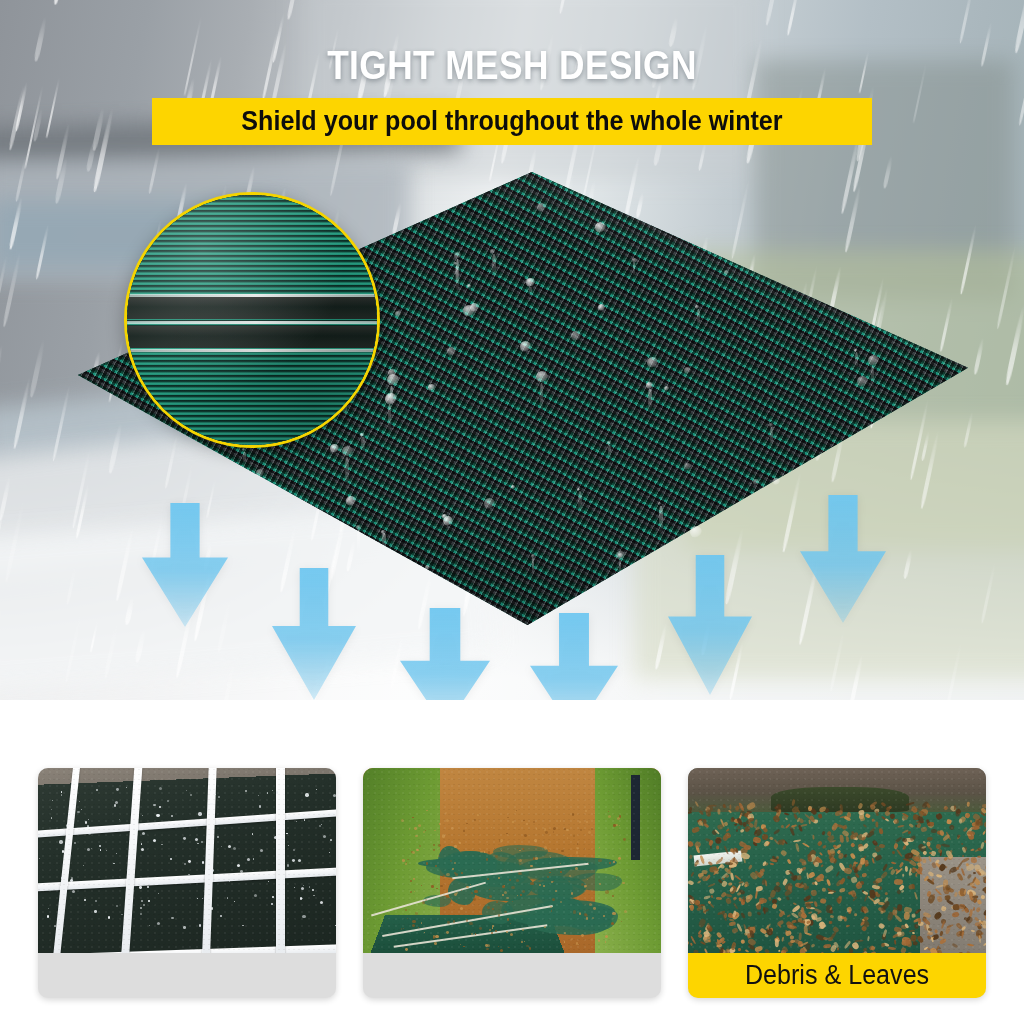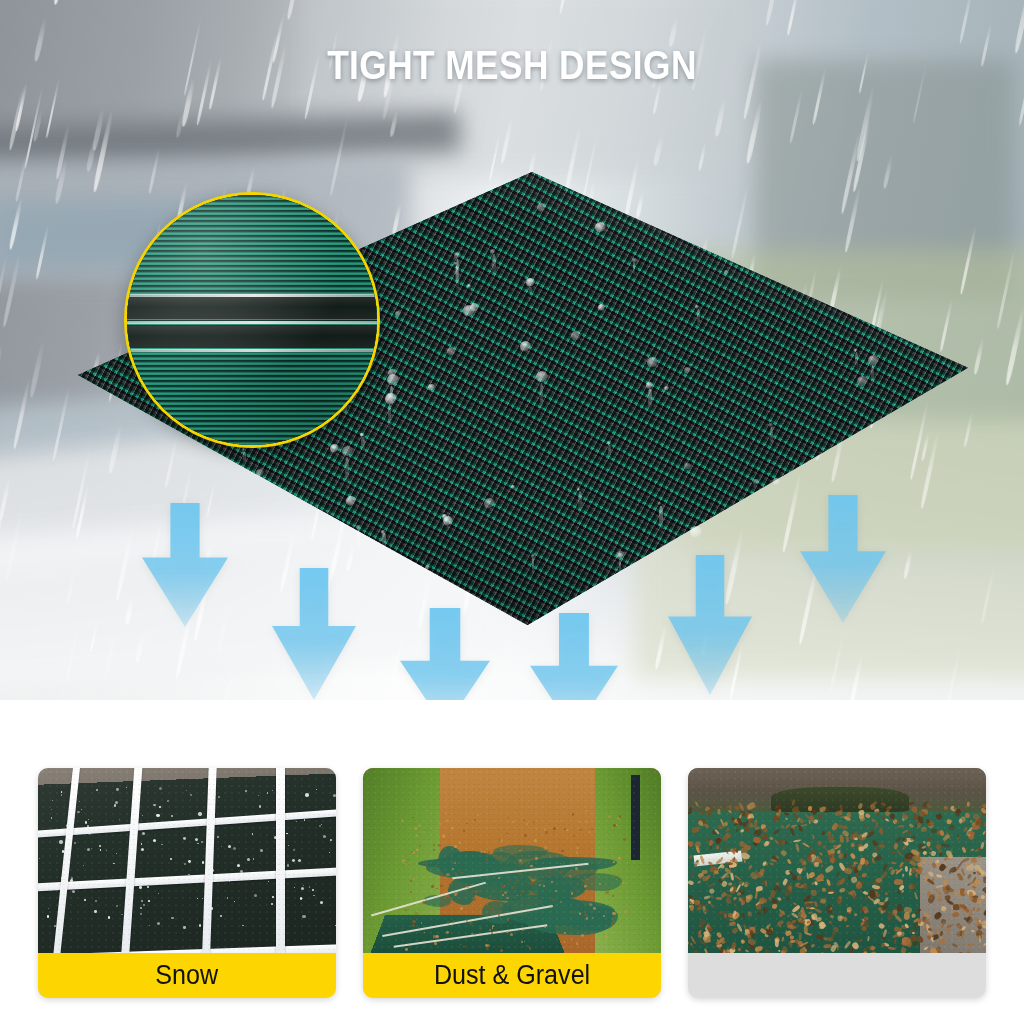--- a/index.html
+++ b/index.html
@@ -675,20 +675,23 @@
             <stop offset="100%" stop-color="#6EC6EF" stop-opacity="0.30"></stop>
           </linearGradient>
         </defs>
         <path d="M33,0 L67,0 L67,66 L100,66 L50,150 L0,66 L33,66 Z" fill="url(#ag5)"></path>
       </svg>
     </div>
       </div>
 
     <div class="headline">TIGHT MESH DESIGN</div>
 
+    <div class="subbar">
+      <span>Shield your pool throughout the whole winter</span>
+    </div>
   </div>
 
 
   <div class="cards">
 
     <div class="card">
       <div class="card-photo">
         <div class="ph-snow"></div>
         <div class="snow-cover"></div>
         <div id="snow-bits">
@@ -864,23 +867,20 @@
             <div class="snow-speck" style="left:97.5%;top:45.4%;width:1.4px;height:1.4px;opacity:0.88"></div>
             <div class="snow-speck" style="left:89.1%;top:27.8%;width:1.4px;height:1.4px;opacity:0.82"></div>
             <div class="snow-speck" style="left:53.5%;top:40.4%;width:1.2px;height:1.2px;opacity:0.68"></div>
             <div class="snow-speck" style="left:79.2%;top:36.6%;width:3.0px;height:3.0px;opacity:0.83"></div>
             <div class="snow-speck" style="left:16.3%;top:30.9%;width:2.5px;height:2.5px;opacity:0.68"></div>
             <div class="snow-speck" style="left:93.2%;top:11.6%;width:1.0px;height:1.0px;opacity:0.86"></div>
             <div class="snow-speck" style="left:99.1%;top:14.3%;width:3.0px;height:3.0px;opacity:0.58"></div>
             <div class="snow-speck" style="left:27.9%;top:78.8%;width:1.4px;height:1.4px;opacity:0.42"></div>
           </div>
         <div class="noise"></div>
-      </div>
-      <div class="card-label">
-        <span>Snow</span>
       </div>
     </div>
 
     <div class="card">
       <div class="card-photo">
         <div class="ph-dirt"></div>
         <div class="dirt-field"></div>
         <div class="dirt-grass-l"></div>
         <div class="dirt-grass-r"></div>
         <div class="dirt-pole"></div>
@@ -1171,23 +1171,20 @@
             <div style="position:absolute;left:26.4%;top:58.5%;width:0.9px;height:0.9px;background:#8f5a22;border-radius:50%;opacity:0.86"></div>
             <div style="position:absolute;left:20.1%;top:33.8%;width:2.6px;height:2.6px;background:#c8924b;border-radius:50%;opacity:0.44"></div>
             <div style="position:absolute;left:34.6%;top:63.6%;width:2.5px;height:2.5px;background:#c8924b;border-radius:50%;opacity:0.75"></div>
             <div style="position:absolute;left:46.4%;top:44.1%;width:1.1px;height:1.1px;background:#c8924b;border-radius:50%;opacity:0.68"></div>
             <div style="position:absolute;left:49.5%;top:55.0%;width:0.9px;height:0.9px;background:#8f5a22;border-radius:50%;opacity:0.85"></div>
             <div style="position:absolute;left:58.0%;top:32.5%;width:1.4px;height:1.4px;background:#c8924b;border-radius:50%;opacity:0.63"></div>
             <div style="position:absolute;left:37.5%;top:89.2%;width:1.5px;height:1.5px;background:#8f5a22;border-radius:50%;opacity:0.81"></div>
             <div style="position:absolute;left:44.4%;top:87.6%;width:1.6px;height:1.6px;background:#8f5a22;border-radius:50%;opacity:0.76"></div>
           </div>
         <div class="noise"></div>
-      </div>
-      <div class="card-label">
-        <span>Dust &amp; Gravel</span>
       </div>
     </div>
 
     <div class="card">
       <div class="card-photo">
         <div class="ph-leaf"></div>
         <div class="leaf-cover"></div>
         <div class="leaf-house"></div>
         <div class="leaf-hedge"></div>
         <div class="leaf-deck"></div>
@@ -2063,16 +2060,19 @@
             <div class="leaf-bit" style="left:97.7%;top:41.0%;width:7.0px;height:2.9px;background:#d8b37a;transform:rotate(105deg);opacity:0.65"></div>
             <div class="leaf-bit" style="left:97.3%;top:47.2%;width:2.4px;height:3.9px;background:#9c6433;transform:rotate(90deg);opacity:0.87"></div>
             <div class="leaf-bit" style="left:98.9%;top:34.3%;width:2.0px;height:4.2px;background:#c08a4c;transform:rotate(30deg);opacity:0.94"></div>
             <div class="leaf-bit" style="left:40.3%;top:56.6%;width:7.2px;height:4.7px;background:#c08a4c;transform:rotate(145deg);opacity:0.94"></div>
             <div class="leaf-bit" style="left:10.1%;top:97.9%;width:7.0px;height:3.0px;background:#55381c;transform:rotate(114deg);opacity:0.81"></div>
             <div class="leaf-bit" style="left:2.4%;top:39.8%;width:5.9px;height:5.5px;background:#a9703a;transform:rotate(120deg);opacity:0.62"></div>
             <div class="leaf-bit" style="left:96.8%;top:92.0%;width:7.7px;height:1.9px;background:#d8b37a;transform:rotate(84deg);opacity:0.57"></div>
           </div>
         <div class="noise"></div>
       </div>
+      <div class="card-label">
+        <span>Debris &amp; Leaves</span>
+      </div>
     </div>
 
   </div>
 </div>
 
 </body></html>

